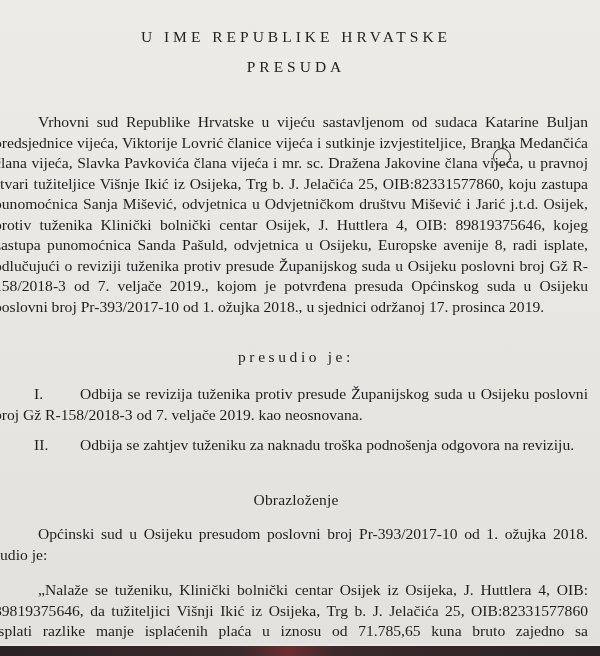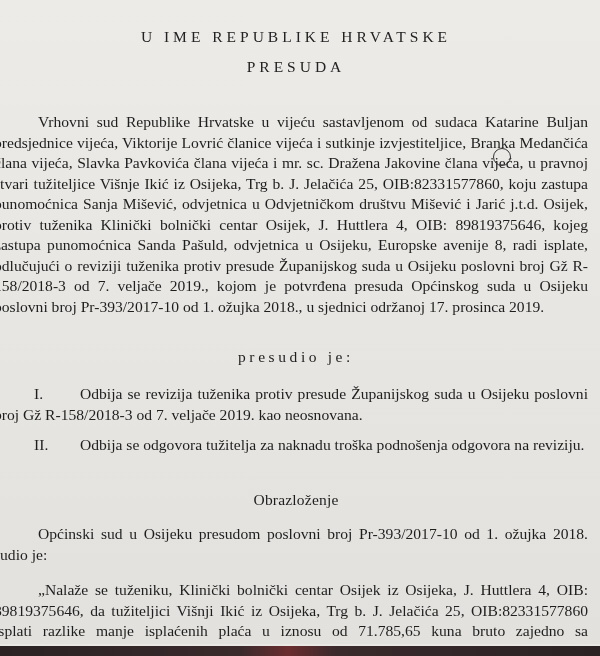--- a/index.html
+++ b/index.html
@@ -98,21 +98,21 @@
 
   <p class="para p-intro">Vrhovni sud Republike Hrvatske u vijeću sastavljenom od sudaca Katarine Buljan predsjednice vijeća, Viktorije Lovrić članice vijeća i sutkinje izvjestiteljice, Branka Medančića člana vijeća, Slavka Pavkovića člana vijeća i mr. sc. Dražena Jakovine člana vijeća, u pravnoj stvari tužiteljice Višnje Ikić iz Osijeka, Trg b. J. Jelačića 25, OIB:82331577860, koju zastupa punomoćnica Sanja Mišević, odvjetnica u Odvjetničkom društvu Mišević i Jarić j.t.d. Osijek, protiv tuženika Klinički bolnički centar Osijek, J. Huttlera 4, OIB: 89819375646, kojeg zastupa punomoćnica Sanda Pašuld, odvjetnica u Osijeku, Europske avenije 8, radi isplate, odlučujući o reviziji tuženika protiv presude Županijskog suda u Osijeku poslovni broj Gž R-158/2018-3 od 7. veljače 2019., kojom je potvrđena presuda Općinskog suda u Osijeku poslovni broj Pr-393/2017-10 od 1. ožujka 2018., u sjednici održanoj 17. prosinca 2019.</p>
   <div class="mark-circle"></div>
 
   <div class="center-title presudio">presudio je:</div>
 
   <div class="item item-1">
     <span class="num">I.</span><span>Odbija se revizija tuženika protiv presude Županijskog suda u Osijeku poslovni broj Gž R-158/2018-3 od 7. veljače 2019. kao neosnovana.</span>
   </div>
   <div class="item item-2">
-    <span class="num">II.</span><span>Odbija se odgovora tužitelja za naknadu troška podnošenja odgovora na reviziju.</span>
+    <span class="num">II.</span><span>Odbija se zahtjev tuženiku za naknadu troška podnošenja odgovora na reviziju.</span>
   </div>
 
   <div class="center-title obraz">Obrazloženje</div>
 
   <p class="para p-opc">Općinski sud u Osijeku presudom poslovni broj Pr-393/2017-10 od 1. ožujka 2018. sudio je:</p>
   <p class="para p-quote">„Nalaže se tuženiku, Klinički bolnički centar Osijek iz Osijeka, J. Huttlera 4, OIB: 89819375646, da tužiteljici Višnji Ikić iz Osijeka, Trg b. J. Jelačića 25, OIB:82331577860 isplati razlike manje isplaćenih plaća u iznosu od 71.785,65 kuna bruto zajedno sa pripadajućom zateznom kamatom, prema eskontnoj stopi HNB koja je vrijedila zadnjeg dana</p>
 </div>
 
 <div class="bottom-bar"></div>
 

